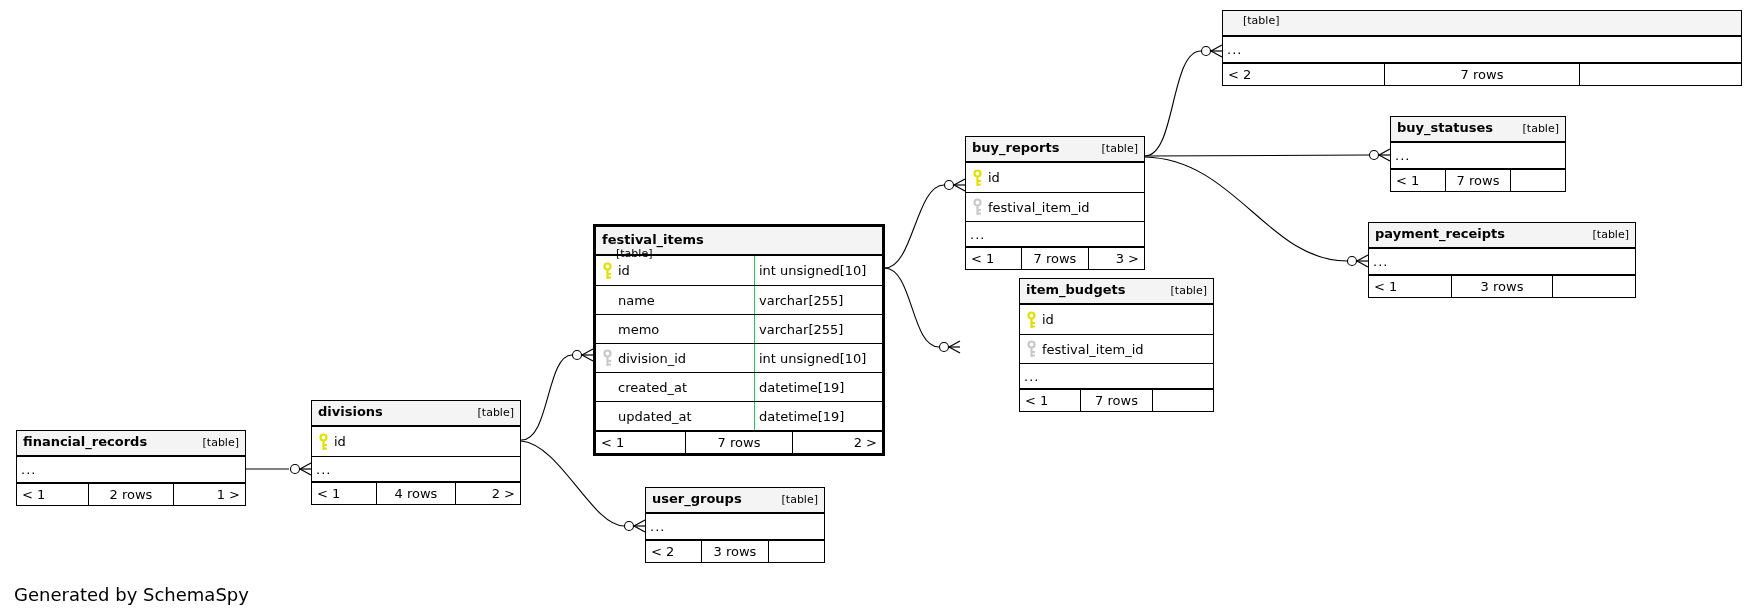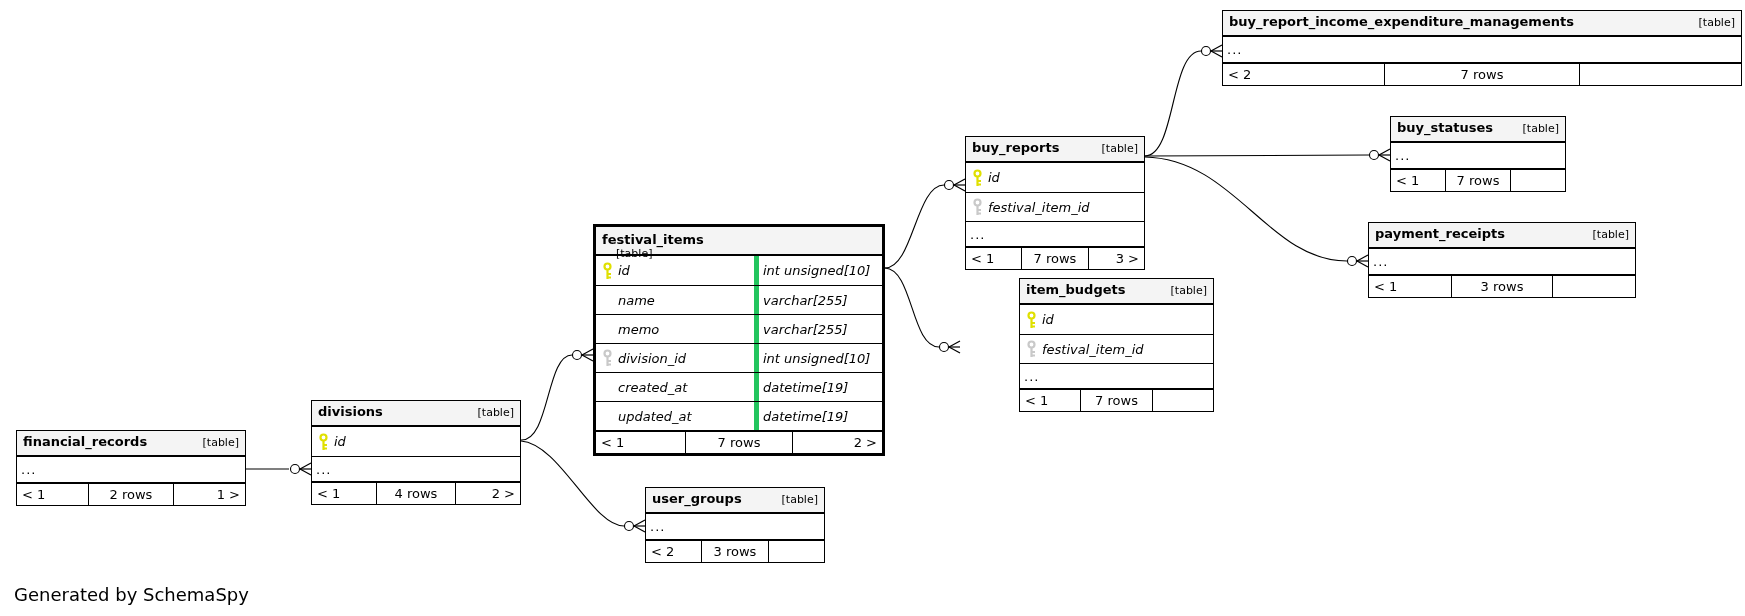--- a/index.html
+++ b/index.html
@@ -28,24 +28,24 @@
     padding:3px 6px 3px 6px; height:26px;
   }
   .tbl.highlight .hdr { height:29px; padding-top:5px;flex-direction:column; }
   .tname { font-weight:bold; }
   .ttag { font-weight:normal; font-size:11px; padding-left:14px; }
   .trow {
     display:flex; align-items:center; height:28px;
     border-top:1px solid #000;
   }
   .hdr + .trow { border-top:none; }
-  .trow.r29 { height:29px;font-style:italic; }
+  .trow.r29 { height:29px; }
   .kslot { width:22px; display:flex; justify-content:center; align-items:center; flex:0 0 22px; }
   .cname { flex:1 1 auto; padding-right:6px; }
-  .ctype { flex:0 0 128px; border-left:5px solid #22c55e; align-self:stretch;
+  .ctype { flex:0 0 128px; border-left:1px solid #22c55e; align-self:stretch;
            display:flex; align-items:center; padding-left:4px; }
   .ellipsisrow {
     display:flex; align-items:center; height:25px;
     border-top:1px solid #000; padding-left:4px; letter-spacing:1px;
   }
   .hdr + .ellipsisrow { border-top:none; }
   .ftr {
     display:flex; border-top:2px solid #000; height:23px; align-items:stretch;
   }
   .fc { padding:3px 5px; }
@@ -290,21 +290,20 @@
     <div class="ellipsisrow">...</div>
     <div class="ftr">
       <span class="fc prev">&lt; 1</span>
       <span class="fc mid">7 rows</span>
       <span class="fc next"></span>
     </div>
   </div>
 
   <div class="tbl" style="left:1222px; top:10px; width:520px;">
     <div class="hdr">
-      <span class="tname">buy_report_income_expenditure_managements</span>
       <span class="ttag">[table]</span>
     </div>
     <div class="ellipsisrow">...</div>
     <div class="ftr">
       <span class="fc prev">&lt; 2</span>
       <span class="fc mid">7 rows</span>
       <span class="fc next"></span>
     </div>
   </div>
 

